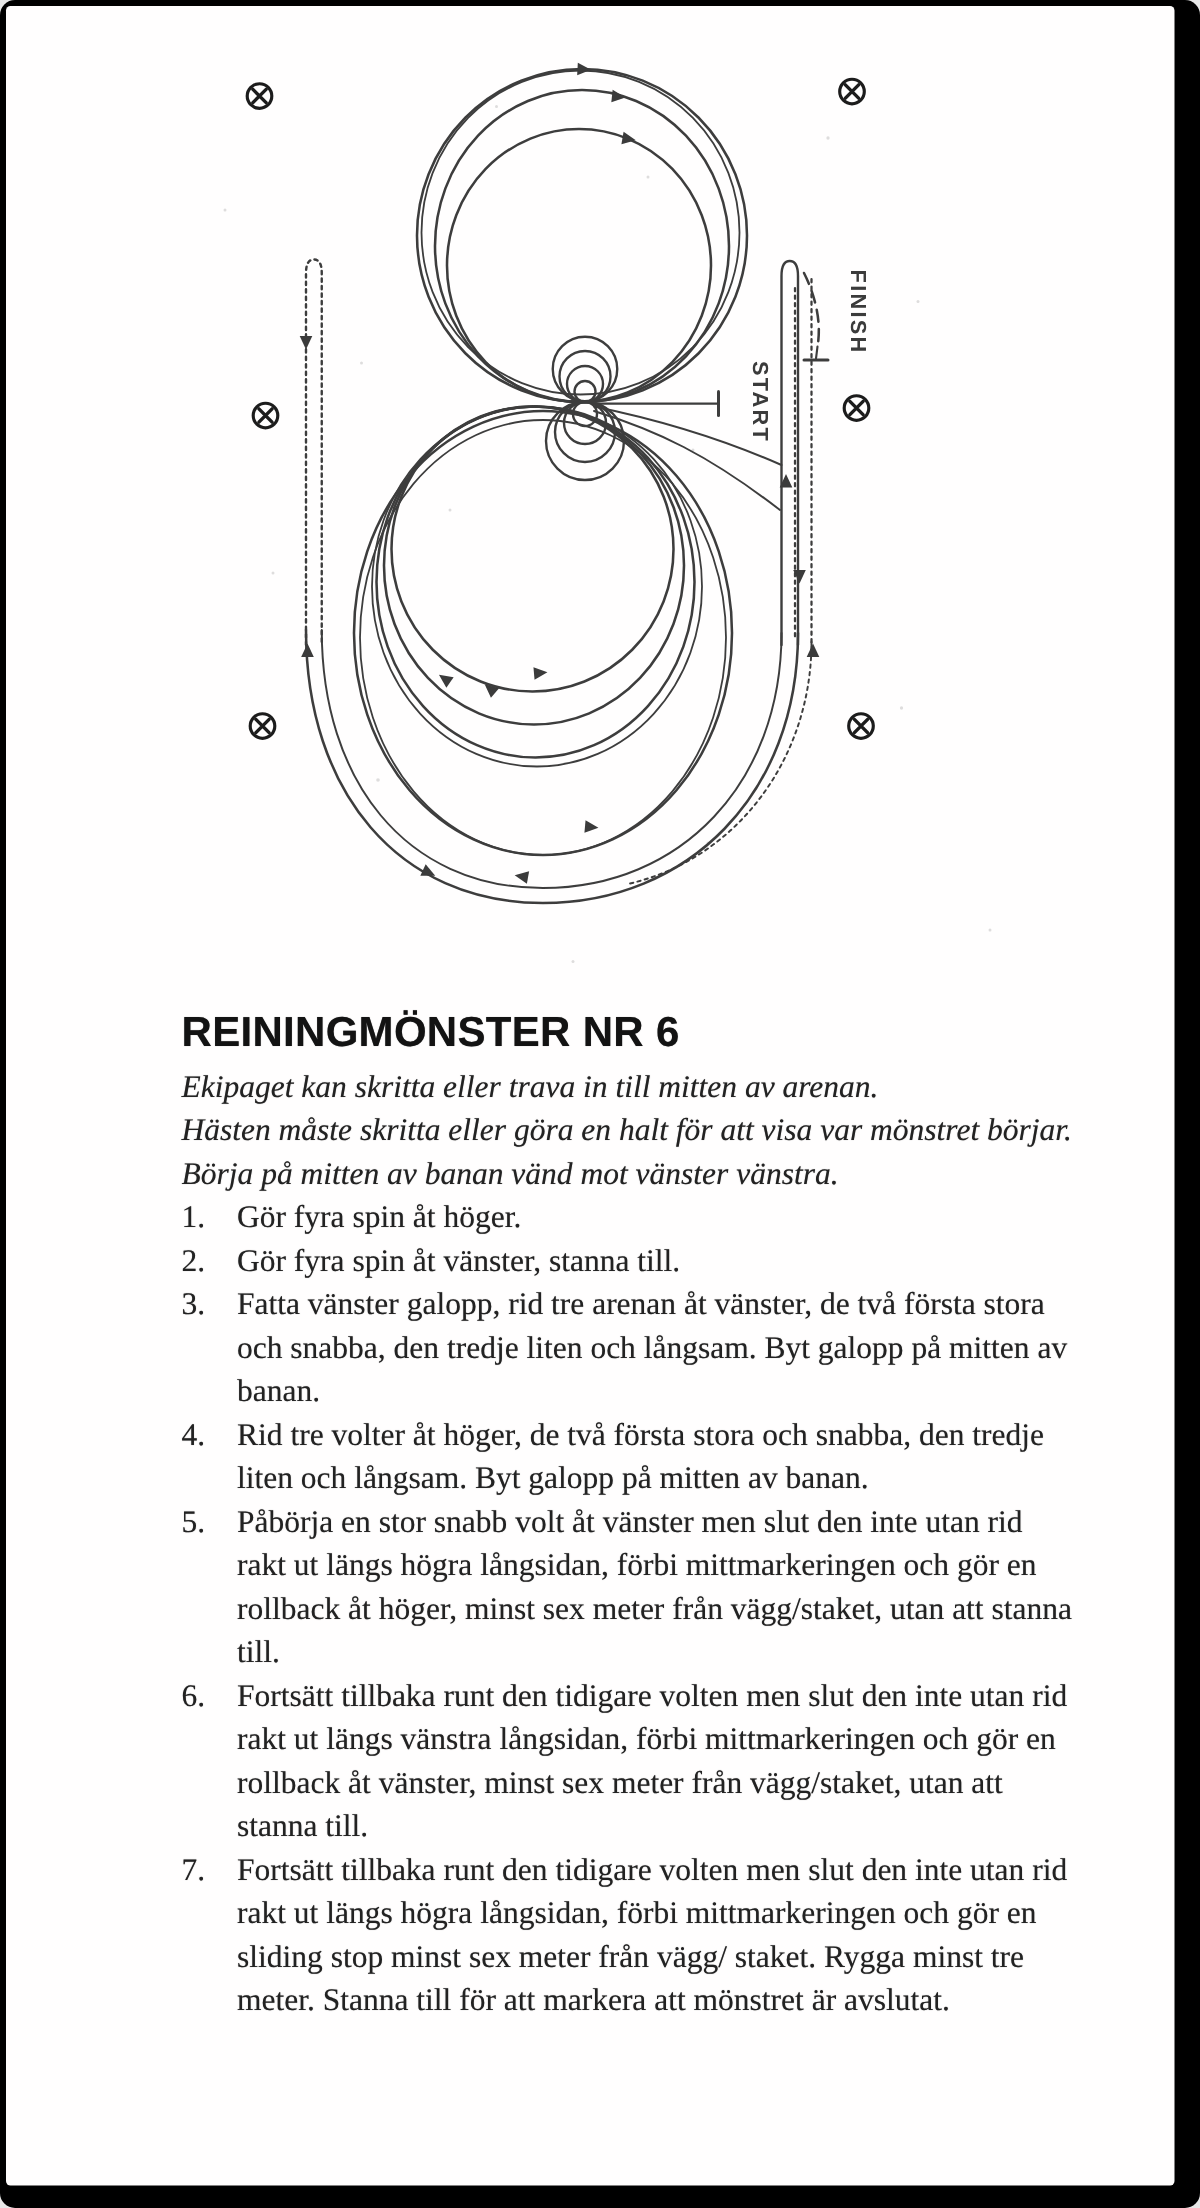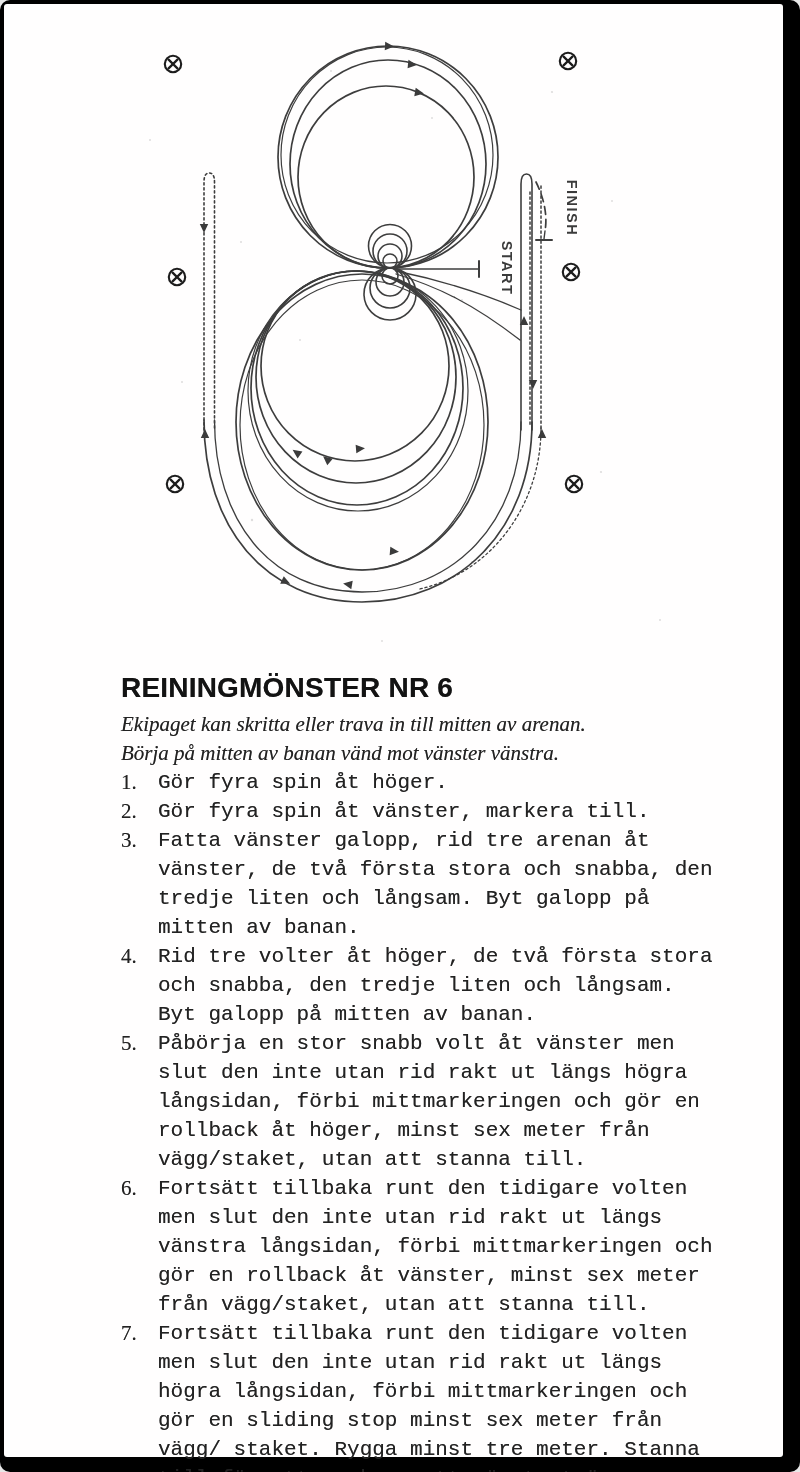--- a/index.html
+++ b/index.html
@@ -8,21 +8,21 @@
   .diagram-svg{position:absolute;left:0;top:0;}
   .textblock{position:absolute;left:121px;top:671px;width:594px;
              font-family:"Liberation Serif", serif;font-size:21px;line-height:29px;color:#222;
              text-shadow:0 0 0.6px rgba(45,45,45,.55);}
   .doc-title{font-family:"Liberation Sans", sans-serif;font-weight:700;font-size:28px;line-height:34px;
              color:#131313;letter-spacing:.2px;margin:0 0 5px 0;text-shadow:0 0 .5px rgba(0,0,0,.6);}
   .intro p{margin:0;font-style:italic;}
   .steps{margin:0;}
   .step{display:flex;}
   .step .num{flex:none;width:37px;}
-  .step .txt{flex:1;font-family:Liberation Mono, monospace;}
+  .step .txt{flex:1;}
   svg text.vlabel{font-family:"Liberation Sans", sans-serif;font-size:14.5px;font-weight:700;
                   letter-spacing:1.5px;fill:#3a3a3a;}
 </style>
 </head>
 <body>
 
 <div class="frame">
   <div class="paper"></div>
 
   <svg class="diagram-svg" width="800" height="660" viewBox="0 0 800 660" xmlns="http://www.w3.org/2000/svg">
@@ -143,30 +143,31 @@
 
       <text class="vlabel" text-anchor="middle" stroke="none" transform="translate(502,268) rotate(90)">START</text>
       <text class="vlabel" text-anchor="middle" stroke="none" transform="translate(567,208) rotate(90)">FINISH</text>
     </g>
   </svg>
 
   <div class="textblock">
     <h1 class="doc-title">REININGMÖNSTER NR 6</h1>
     <div class="intro">
       <p>Ekipaget kan skritta eller trava in till mitten av arenan.</p>
+      <p>Hästen måste skritta eller göra en halt för att visa var mönstret börjar.</p>
       <p>Börja på mitten av banan vänd mot vänster vänstra.</p>
     </div>
     <div class="steps">
       <div class="step">
         <span class="num">1.</span>
         <span class="txt">Gör fyra spin åt höger.</span>
       </div>
       <div class="step">
         <span class="num">2.</span>
-        <span class="txt">Gör fyra spin åt vänster, markera till.</span>
+        <span class="txt">Gör fyra spin åt vänster, stanna till.</span>
       </div>
       <div class="step">
         <span class="num">3.</span>
         <span class="txt">Fatta vänster galopp, rid tre arenan åt vänster, de två första stora och snabba, den tredje liten och långsam. Byt galopp på mitten av banan.</span>
       </div>
       <div class="step">
         <span class="num">4.</span>
         <span class="txt">Rid tre volter åt höger, de två första stora och snabba, den tredje liten och långsam. Byt galopp på mitten av banan.</span>
       </div>
       <div class="step">

